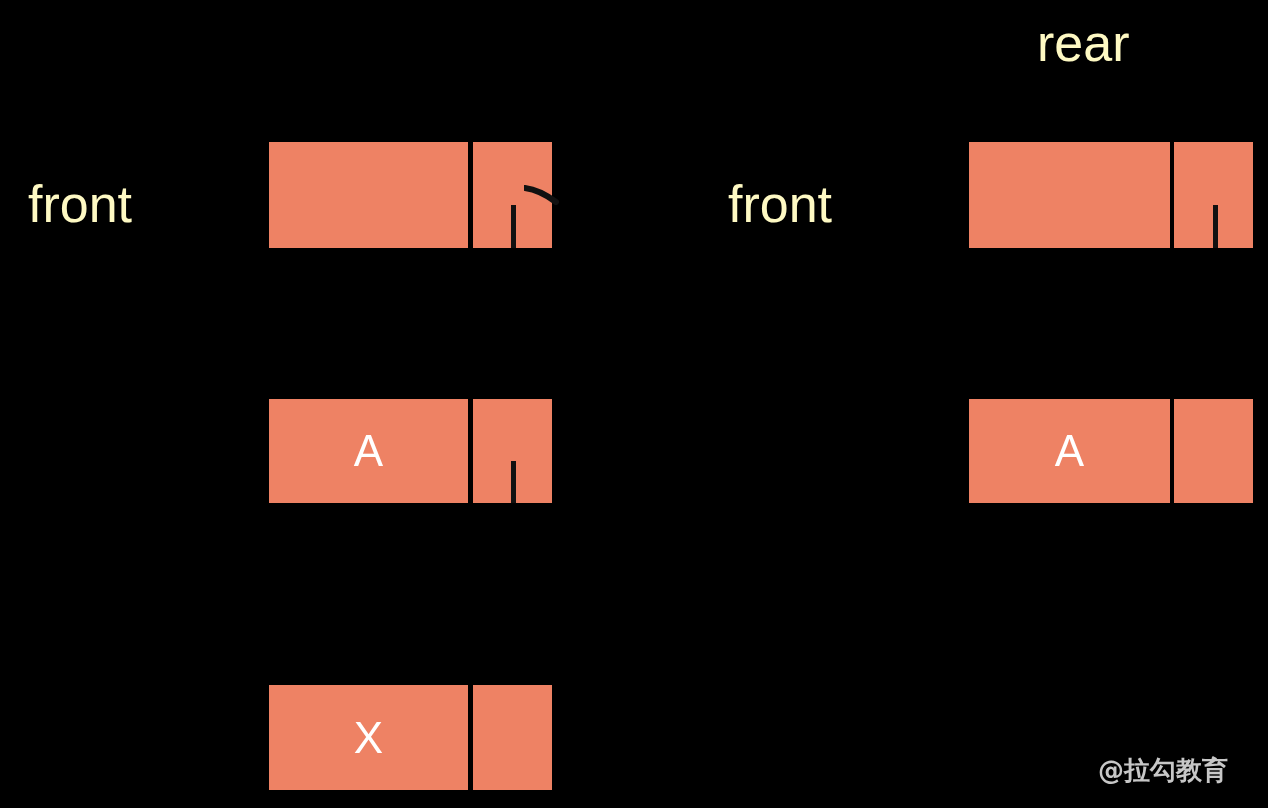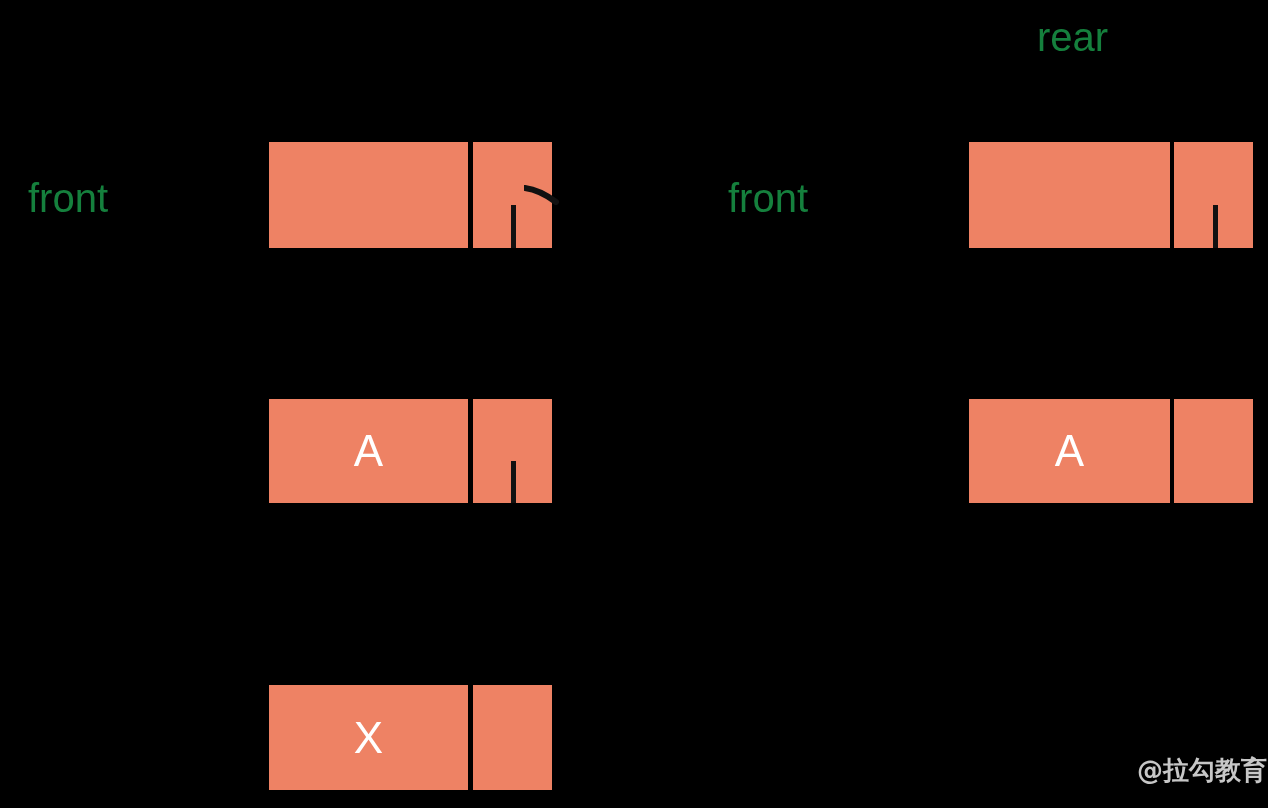--- a/index.html
+++ b/index.html
@@ -13,23 +13,23 @@
   }
   #stage {
     position: relative;
     width: 1268px;
     height: 808px;
     background: #000000;
     overflow: hidden;
   }
   .label {
     position: absolute;
-    color: #15803d;
+    color: #fef9c3;
     font-family: "Liberation Sans", sans-serif;
-    font-size: 40px;
+    font-size: 52px;
     font-weight: 400;
     line-height: 1;
     letter-spacing: 0px;
     white-space: nowrap;
   }
   .cell {
     position: absolute;
     background: #ee8264;
     box-sizing: border-box;
     display: flex;
@@ -54,21 +54,20 @@
   }
   .watermark {
     position: absolute;
     color: #d8d8d8;
     font-family: "DejaVu Sans", sans-serif;
     font-size: 26px;
     font-weight: 700;
     line-height: 1;
     white-space: nowrap;
     opacity: 0.92;
-    margin-left: 39px;
   }
 </style>
 </head>
 <body>
 
 <div id="stage">
 
   <div class="label" style="left:28px; top:178px;">front</div>
 
   <div class="label" style="left:728px; top:178px;">front</div>

